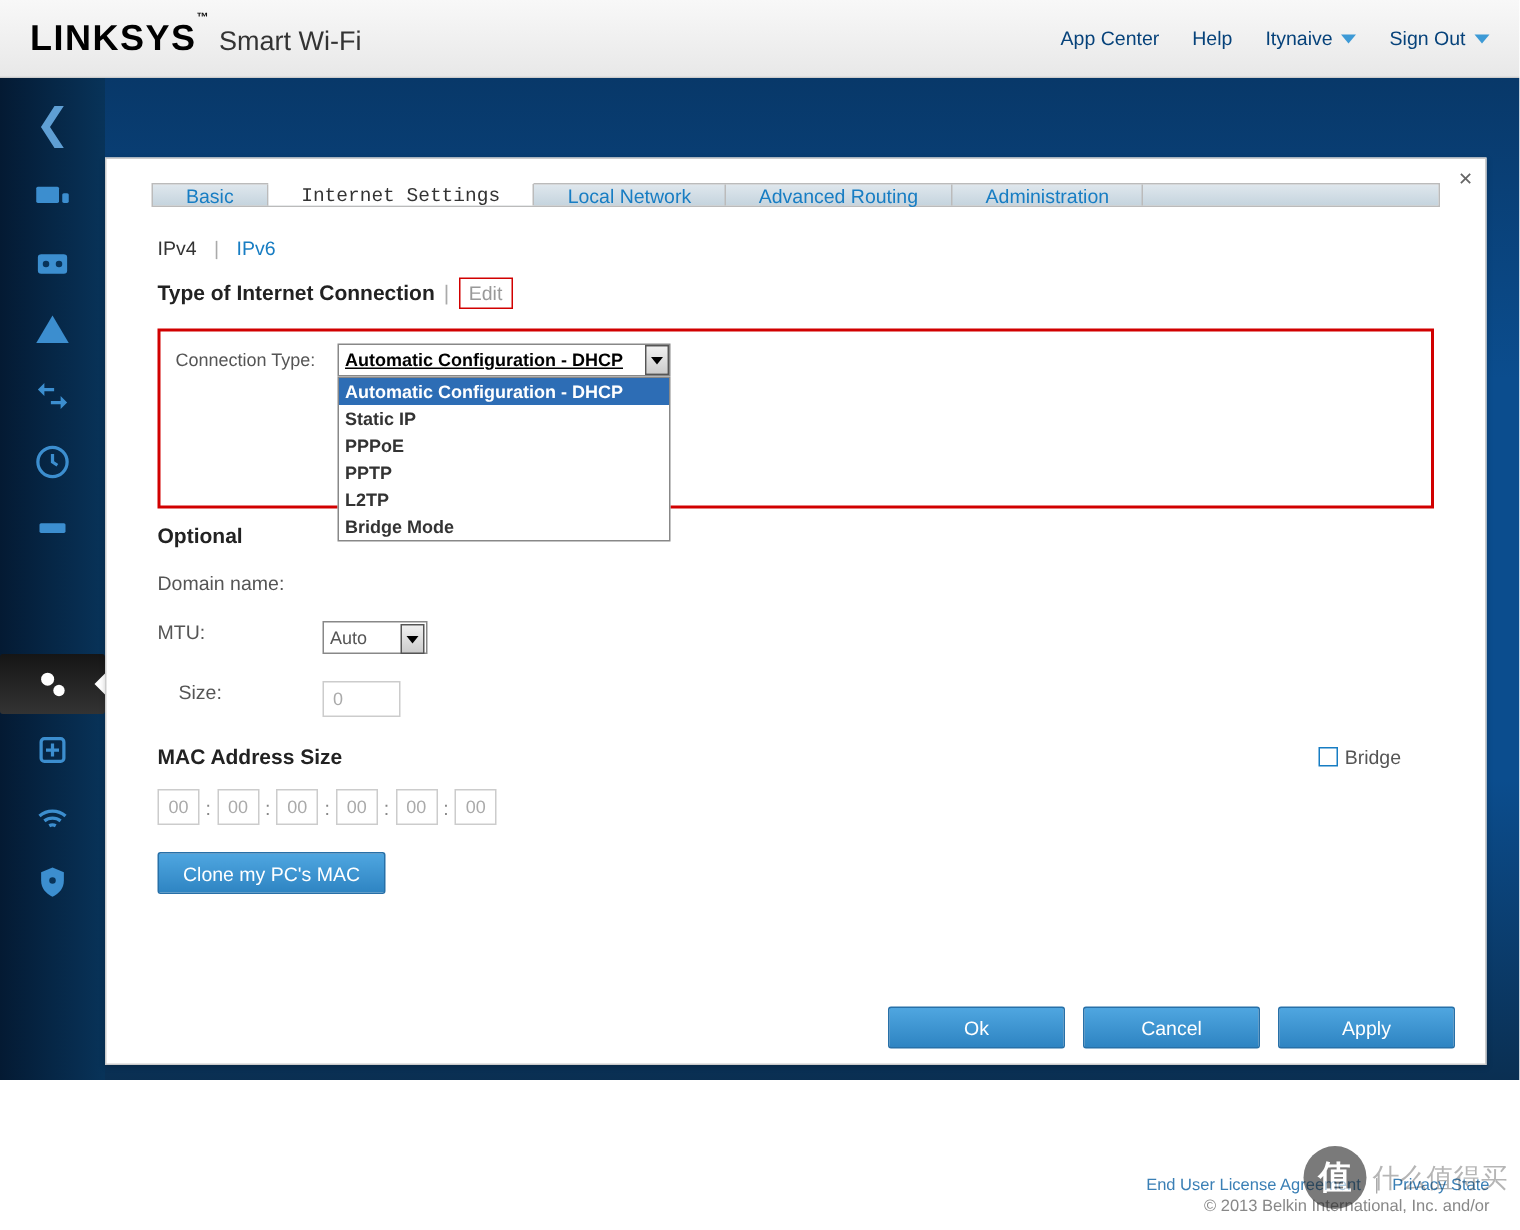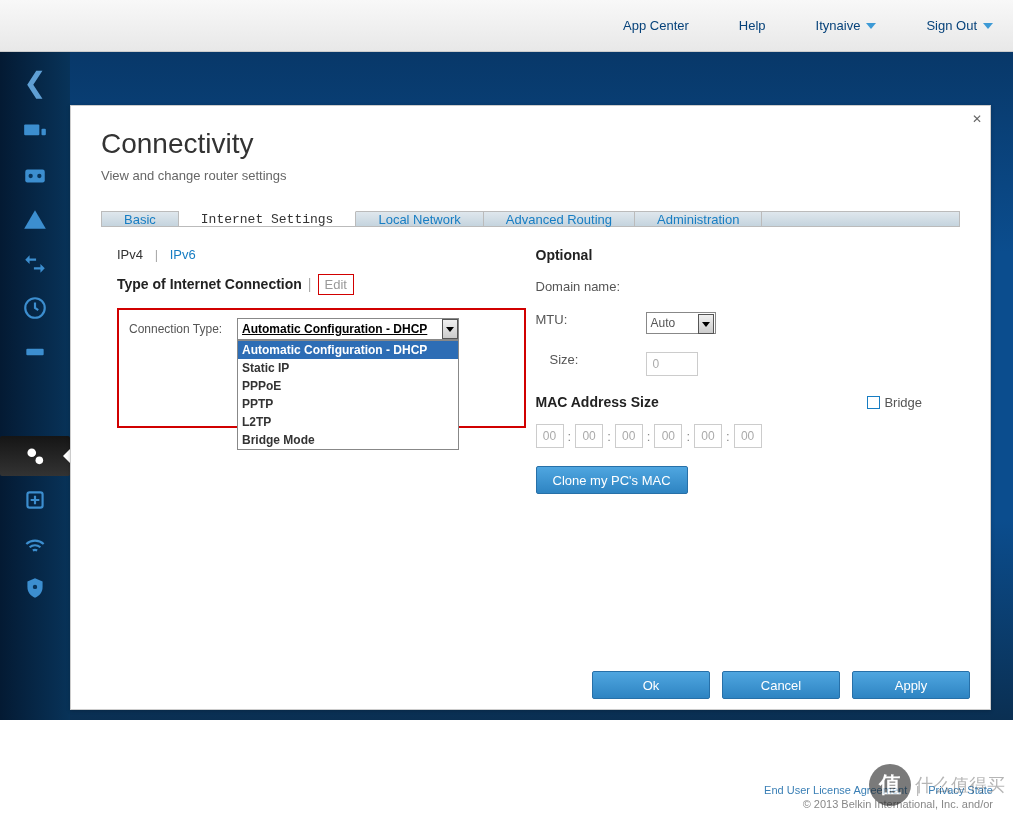--- a/index.html
+++ b/index.html
@@ -4,21 +4,21 @@
 <style>
 * { box-sizing: border-box; margin: 0; padding: 0; }
 body { font-family: Arial, Helvetica, sans-serif; font-size: 13px; background: #fff; width: 1013px; height: 820px; overflow: hidden; position: relative; }
 
 
 .topbar { height: 52px; background: linear-gradient(to bottom, #f8f8f8, #e8e8e8); border-bottom: 1px solid #ccc; display: flex; align-items: center; padding: 0 20px; }
 .logo-wrap { display: flex; align-items: baseline; gap: 6px; }
 .logo { font-family: Arial Black, Arial, sans-serif; font-weight: 900; font-size: 24px; letter-spacing: 1px; color: #000; position: relative; }
 .logo sup { font-size: 8px; position: relative; top: -10px; }
 .logo-sub { font-size: 18px; color: #333; font-weight: 300; }
-.top-links { margin-left: auto; display: flex; gap: 50px; align-items: center; }
+.top-links { margin-left: auto; display: flex; gap: 22px; align-items: center; }
 .top-link { color: #06427a; font-size: 13px; cursor: pointer; display: flex; align-items: center; gap: 6px; }
 .tri-down { width: 0; height: 0; border-left: 5px solid transparent; border-right: 5px solid transparent; border-top: 6px solid #3d9ad6; }
 
 
 .blue-bg { position: absolute; top: 52px; left: 0; right: 0; height: 668px; background: linear-gradient(to bottom, #083869 0%, #0b4d8e 30%, #0b4d8e 70%, #0a2f52 100%); }
 
 
 .sidebar { position: absolute; left: 0; top: 52px; width: 70px; height: 668px; background: linear-gradient(to right, #041a33, #083359); display: flex; flex-direction: column; align-items: center; padding-top: 10px; gap: 4px; }
 .back-chev { width: 40px; height: 40px; display:flex; align-items:center; justify-content:center; color:#5f9fd4; font-size:28px; cursor:pointer; margin-bottom:6px;}
 .side-icon { width: 60px; height: 40px; display: flex; align-items: center; justify-content: center; color: #3c8ecf; cursor: pointer; border-radius: 2px; }
@@ -32,21 +32,21 @@
 .panel-header { padding: 22px 30px 12px; }
 .panel-title { font-size: 28px; color: #333; font-weight: normal; }
 .panel-sub { font-size: 13px; color: #666; margin-top: 8px; }
 
 
 .tabs { margin: 16px 30px 0; height: 16px; background: linear-gradient(to bottom, #dfe7ed, #c5d4de); border: 1px solid #bbb; display: flex; }
 .tab { padding: 0 22px; display: flex; align-items: center; color: #177dc3; font-size: 13px; cursor: pointer; border-right: 1px solid #bbb; position: relative; }
 .tab.active { background: #fff; color: #333; border-top: 1px solid #fff; margin-top:-1px;font-family:Liberation Mono, monospace; }
 
 
-.content { display: flex; padding: 20px 46px; gap: 10px; }
+.content { display: flex; padding: 20px 34px; gap: 10px; flex-direction: column; }
 .left-col { flex: 1; }
 .right-col { flex: 1; }
 
 .sub-tabs { font-size: 13px; margin-bottom: 14px; }
 .sub-tabs a { color: #177dc3; cursor: pointer; }
 .sub-tabs .sep { color: #aaa; padding: 0 8px; }
 .sub-tabs .active { color: #333; }
 
 .section-title { font-size: 14px; font-weight: bold; color: #222; margin-bottom: 16px; }
 .section-title .pipe { color: #aaa; padding: 0 6px; font-weight: normal; }
@@ -93,20 +93,24 @@
 
 
 .watermark { position: absolute; right: 8px; bottom: 14px; display: flex; align-items: center; gap: 4px; opacity: .6; }
 .wm-circle { width: 42px; height: 42px; border-radius: 50%; background: #222; color: #fff; display: flex; align-items: center; justify-content: center; font-size: 22px; font-weight: bold; }
 .wm-text { color: #333; font-size: 18px; opacity: .6; }
 </style>
 </head>
 <body>
 
 <div class="topbar">
+  <div class="logo-wrap">
+    <span class="logo"><span>LINKSYS</span><sup>™</sup></span>
+    <span class="logo-sub">Smart Wi-Fi</span>
+  </div>
   <div class="top-links">
     <span class="top-link">App Center</span>
     <span class="top-link">Help</span>
     <span class="top-link">
         <span>Itynaive</span>
         <span class="tri-down"></span>
       </span>
     <span class="top-link">
         <span>Sign Out</span>
         <span class="tri-down"></span>
@@ -173,24 +177,20 @@
   <div class="side-icon">
       <svg viewBox="0 0 24 24" fill="currentColor">
         <path d="M12 3l7 3v5c0 5-3 8-7 10-4-2-7-5-7-10V6l7-3z"></path>
         <circle cx="12" cy="11" r="2" fill="#083359"></circle>
       </svg>
     </div>
 </div>
 
 <div class="panel">
   <div class="panel-close">✕</div>
-  <div class="panel-header">
-    <div class="panel-title">Connectivity</div>
-    <div class="panel-sub">View and change router settings</div>
-  </div>
 
   <div class="tabs">
     <div class="tab">Basic</div>
     <div class="tab active">Internet Settings</div>
     <div class="tab">Local Network</div>
     <div class="tab">Advanced Routing</div>
     <div class="tab">Administration</div>
   </div>
 
   <div class="content">

